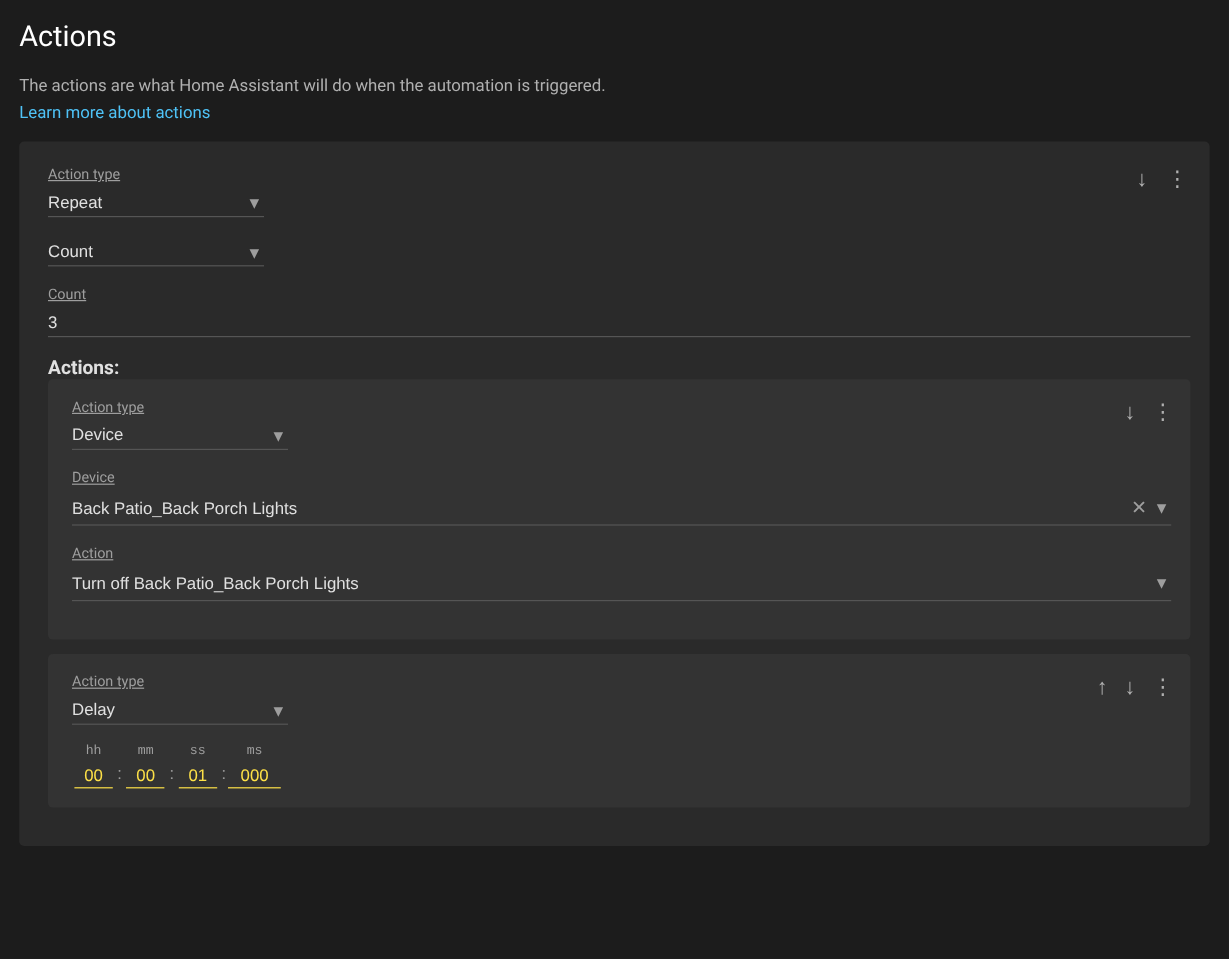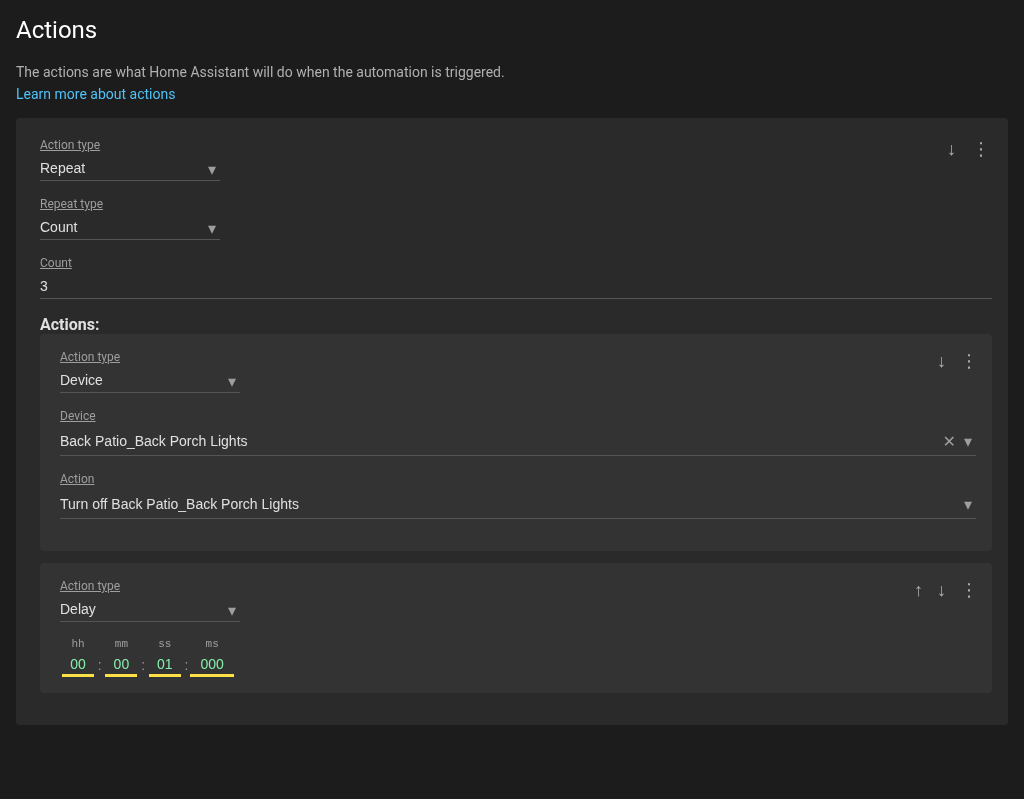--- a/index.html
+++ b/index.html
@@ -204,22 +204,22 @@
     }
     .time-unit-label {
       font-size: 11px;
       color: #9e9e9e;
       margin-bottom: 4px;
       font-family: Liberation Mono, monospace;
     }
     .time-unit-input {
       background: transparent;
       border: none;
-      border-bottom: 3px solid #fde047;
-      color: #86efac;
+      border-bottom: 1px solid #fde047;
+      color: #fde047;
       font-size: 14px;
       text-align: center;
       width: 32px;
       padding: 2px 0;
       outline: none;
     }
     .time-separator {
       color: #9e9e9e;
       font-size: 14px;
       padding: 0 2px 4px 2px;
@@ -257,21 +257,20 @@
       <div class="field-label">Action type</div>
       <div class="select-wrapper">
         <select class="select-field">
           <option>Repeat</option>
         </select>
         <span class="select-arrow">▾</span>
       </div>
     </div>
 
     <div class="field-group">
-      <div class="field-label">Repeat type</div>
       <div class="select-wrapper">
         <select class="select-field">
           <option>Count</option>
         </select>
         <span class="select-arrow">▾</span>
       </div>
     </div>
 
     <div class="field-group">
       <div class="field-label">Count</div>

